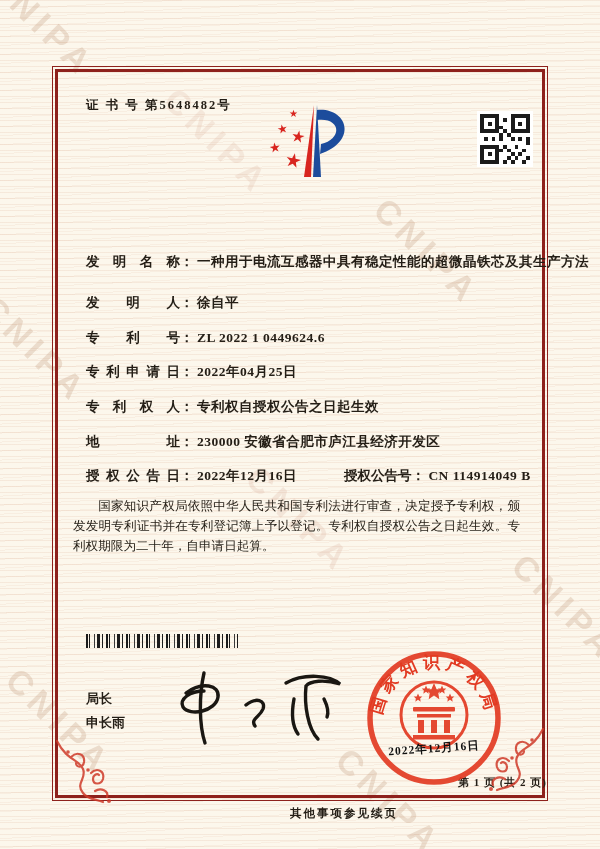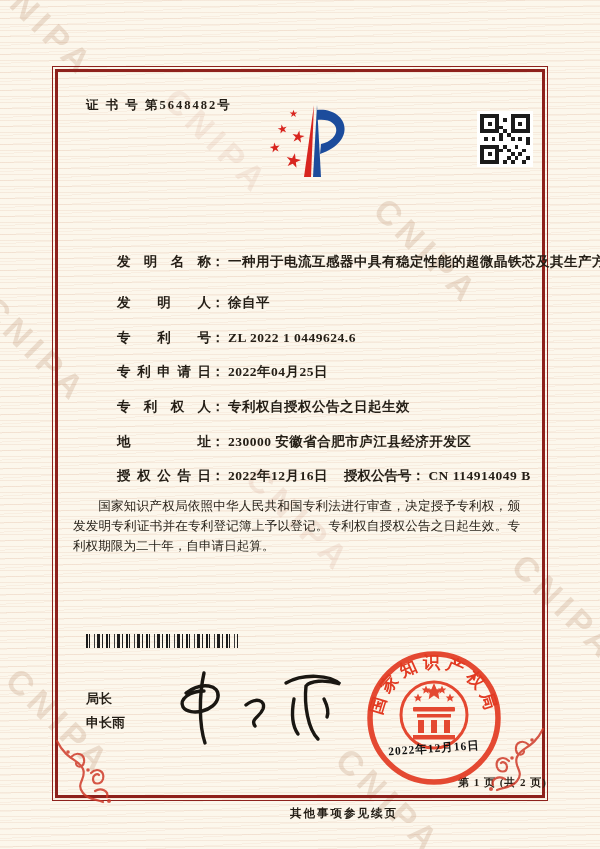--- a/index.html
+++ b/index.html
@@ -31,21 +31,21 @@
   .frame-inner{position:absolute;inset:2px;border:3px solid #8e211c;pointer-events:none;}
   .certno{position:absolute;left:33px;top:30px;font-size:12.5px;font-weight:600;letter-spacing:2px;}
   .logo{position:absolute;left:190px;top:34px;width:118px;height:80px;}
   .logo .star{position:absolute;color:#d8251f;line-height:1;}
   .qr{position:absolute;left:424px;top:44px;width:56px;height:56px;background:#fff;padding:3px;box-sizing:border-box;}
   .title{
     position:absolute;left:0;top:120px;width:100%;text-align:center;
     font-size:30px;font-weight:600;letter-spacing:18px;text-indent:18px;color:#15100c;
   }
   .row{position:absolute;left:33px;width:445px;font-size:13.5px;font-weight:600;white-space:nowrap;}
-  .lbl{display:inline-block;width:94px;text-align:justify;text-align-last:justify;vertical-align:top;margin-left:31px;}
+  .lbl{display:inline-block;width:94px;text-align:justify;text-align-last:justify;vertical-align:top;}
   .val{letter-spacing:.5px;}
   .row2 .pair2{position:absolute;left:258px;top:0;}
   .paras{position:absolute;left:20px;top:430px;width:447px;font-size:12.6px;line-height:1.58;font-weight:500;text-align:justify;}
   .paras p{margin:0;text-indent:2em;}
   .barcode{
     position:absolute;left:33px;top:567px;width:152px;height:14px;
     background:repeating-linear-gradient(90deg,
       #1c1c1c 0 2px, transparent 2px 3px,
       #1c1c1c 3px 4px, transparent 4px 8px,
       #3a3a3a 8px 9px, transparent 9px 11px,

